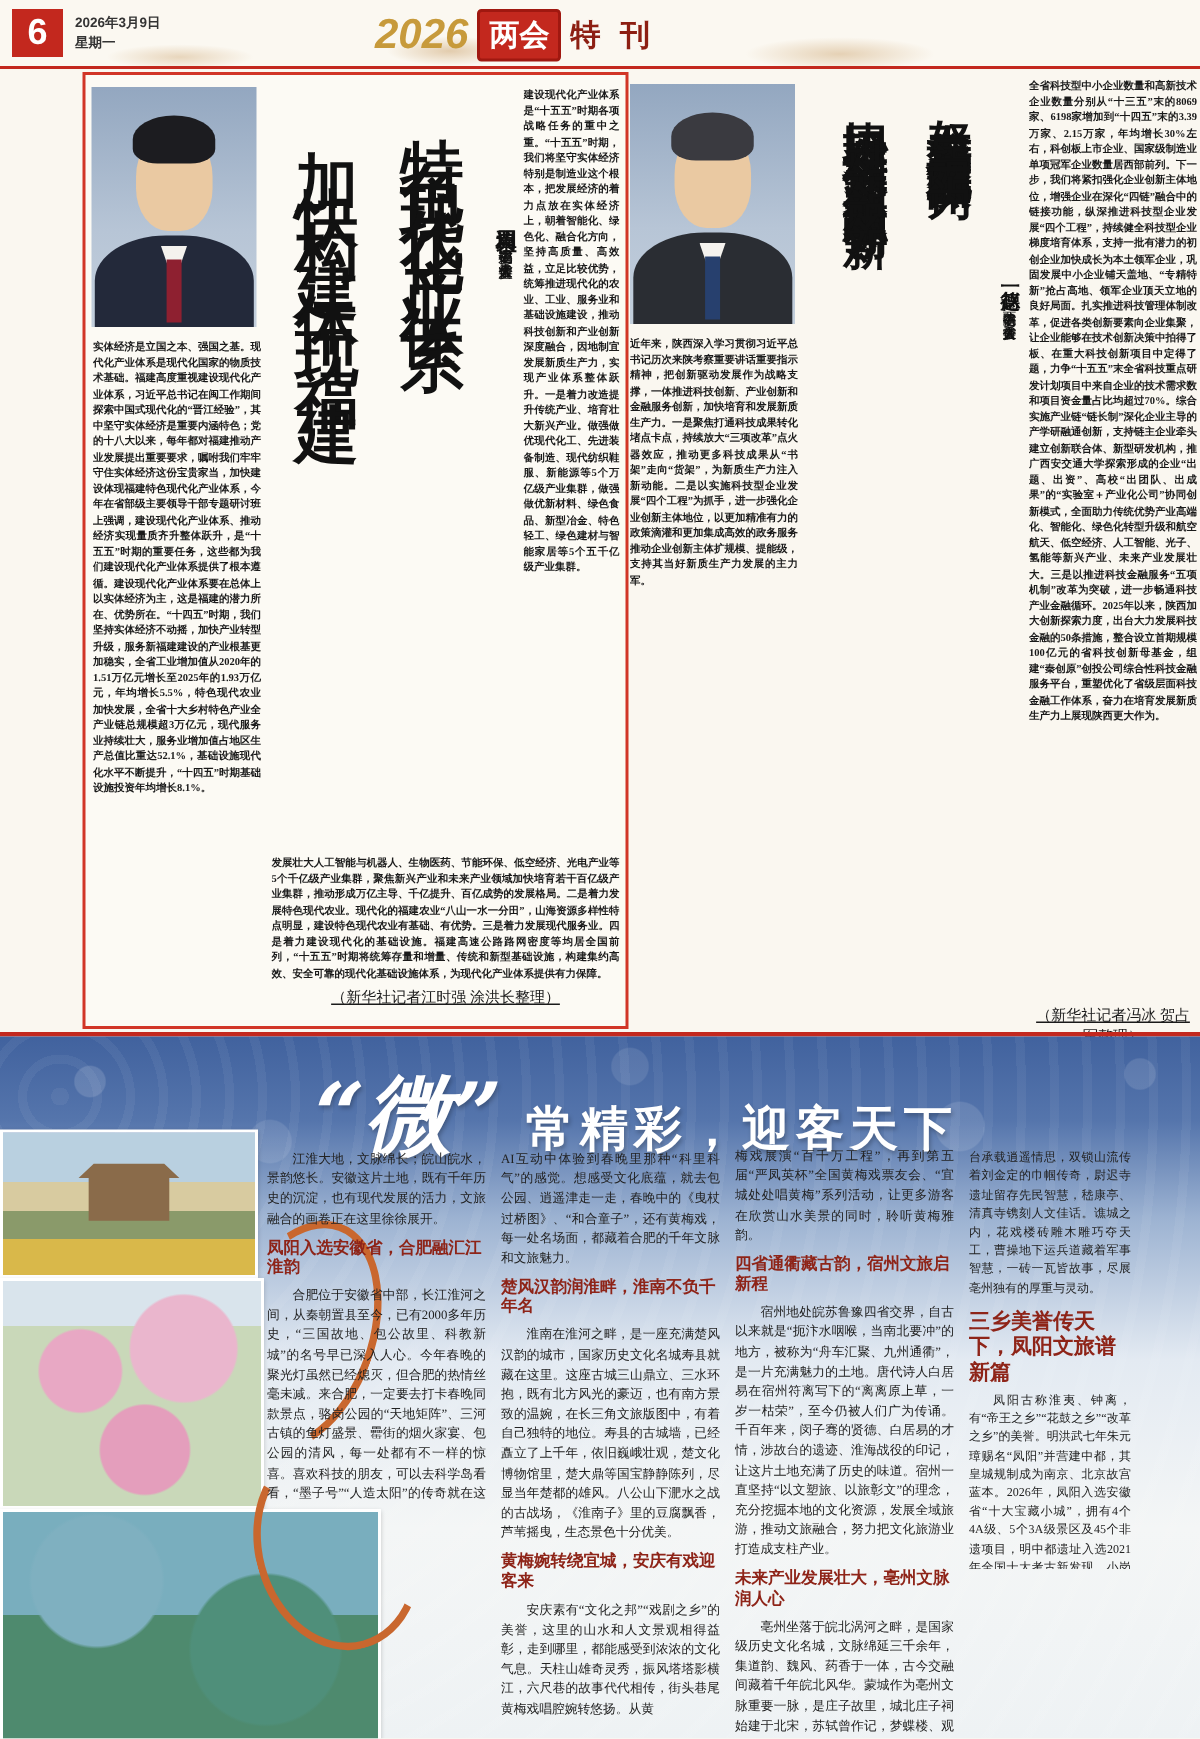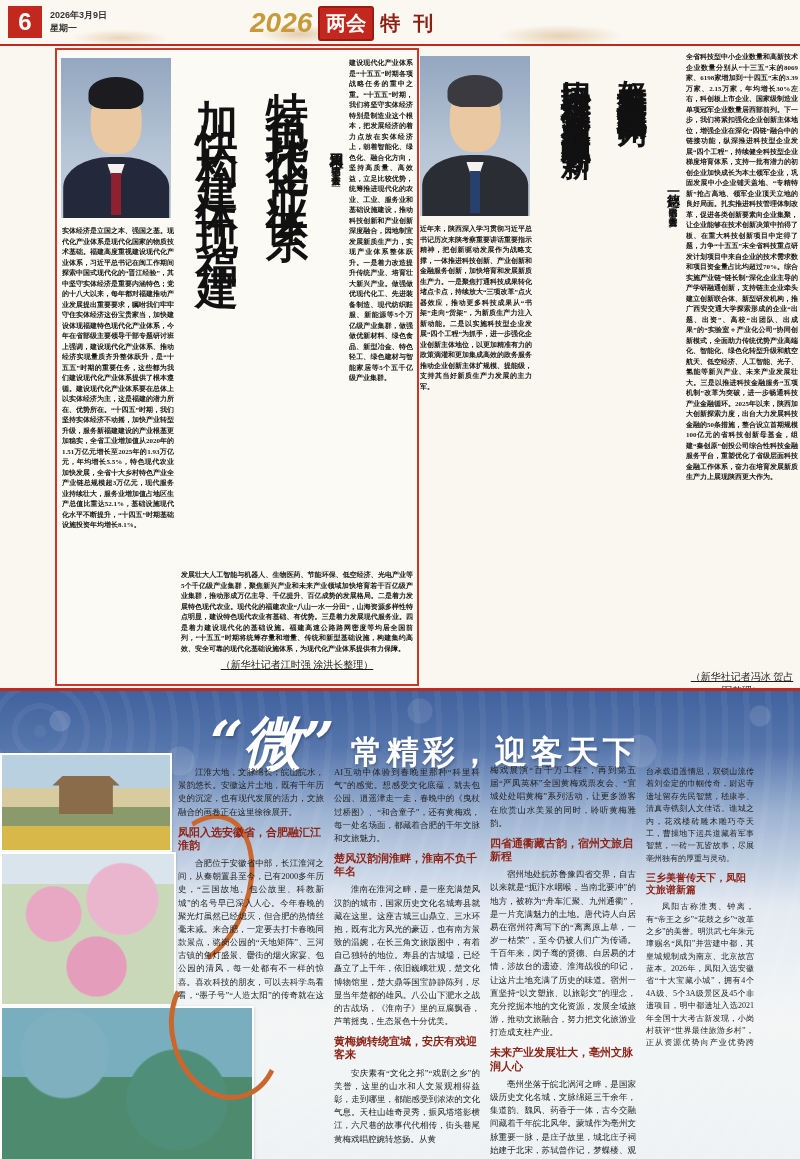--- a/index.html
+++ b/index.html
@@ -153,17 +153,17 @@
   </div>
   <div class="fcol" style="left:490px;top:73px;width:146px;height:393px;">
     <div>梅戏展演“百千万工程”，再到第五届“严凤英杯”全国黄梅戏票友会、“宜城处处唱黄梅”系列活动，让更多游客在欣赏山水美景的同时，聆听黄梅雅韵。</div>
     <div class="fhead">四省通衢藏古韵，宿州文旅启新程</div>
     <div class="fp">宿州地处皖苏鲁豫四省交界，自古以来就是“扼汴水咽喉，当南北要冲”的地方，被称为“舟车汇聚、九州通衢”，是一片充满魅力的土地。唐代诗人白居易在宿州符离写下的“离离原上草，一岁一枯荣”，至今仍被人们广为传诵。千百年来，闵子骞的贤德、白居易的才情，涉故台的遗迹、淮海战役的印记，让这片土地充满了历史的味道。宿州一直坚持“以文塑旅、以旅彰文”的理念，充分挖掘本地的文化资源，发展全域旅游，推动文旅融合，努力把文化旅游业打造成支柱产业。</div>
     <div class="fhead">未来产业发展壮大，亳州文脉润人心</div>
     <div class="fp">亳州坐落于皖北涡河之畔，是国家级历史文化名城，文脉绵延三千余年，集道韵、魏风、药香于一体，古今交融间藏着千年皖北风华。蒙城作为亳州文脉重要一脉，是庄子故里，城北庄子祠始建于北宋，苏轼曾作记，梦蝶楼、观鱼</div>
   </div>
   <div class="fcol" style="left:646px;top:75px;width:108px;height:280px;font-size:8px;">
     <div>台承载逍遥情思，双锁山流传着刘金定的巾帼传奇，尉迟寺遗址留存先民智慧，嵇康亭、清真寺镌刻人文佳话。谯城之内，花戏楼砖雕木雕巧夺天工，曹操地下运兵道藏着军事智慧，一砖一瓦皆故事，尽展亳州独有的厚重与灵动。</div>
-    <div class="fhead" style="font-size:10px;">三乡美誉传天下，凤阳文旅谱新篇</div>
+    <div class="fhead" style="font-size:14px;">三乡美誉传天下，凤阳文旅谱新篇</div>
     <div class="fp">凤阳古称淮夷、钟离，有“帝王之乡”“花鼓之乡”“改革之乡”的美誉。明洪武七年朱元璋赐名“凤阳”并营建中都，其皇城规制成为南京、北京故宫蓝本。2026年，凤阳入选安徽省“十大宝藏小城”，拥有4个4A级、5个3A级景区及45个非遗项目，明中都遗址入选2021年全国十大考古新发现，小岗村获评“世界最佳旅游乡村”，正从资源优势向产业优势跨越，书写文旅融合新篇章。</div>
   </div>
 
 </div>
 
 </body></html>

